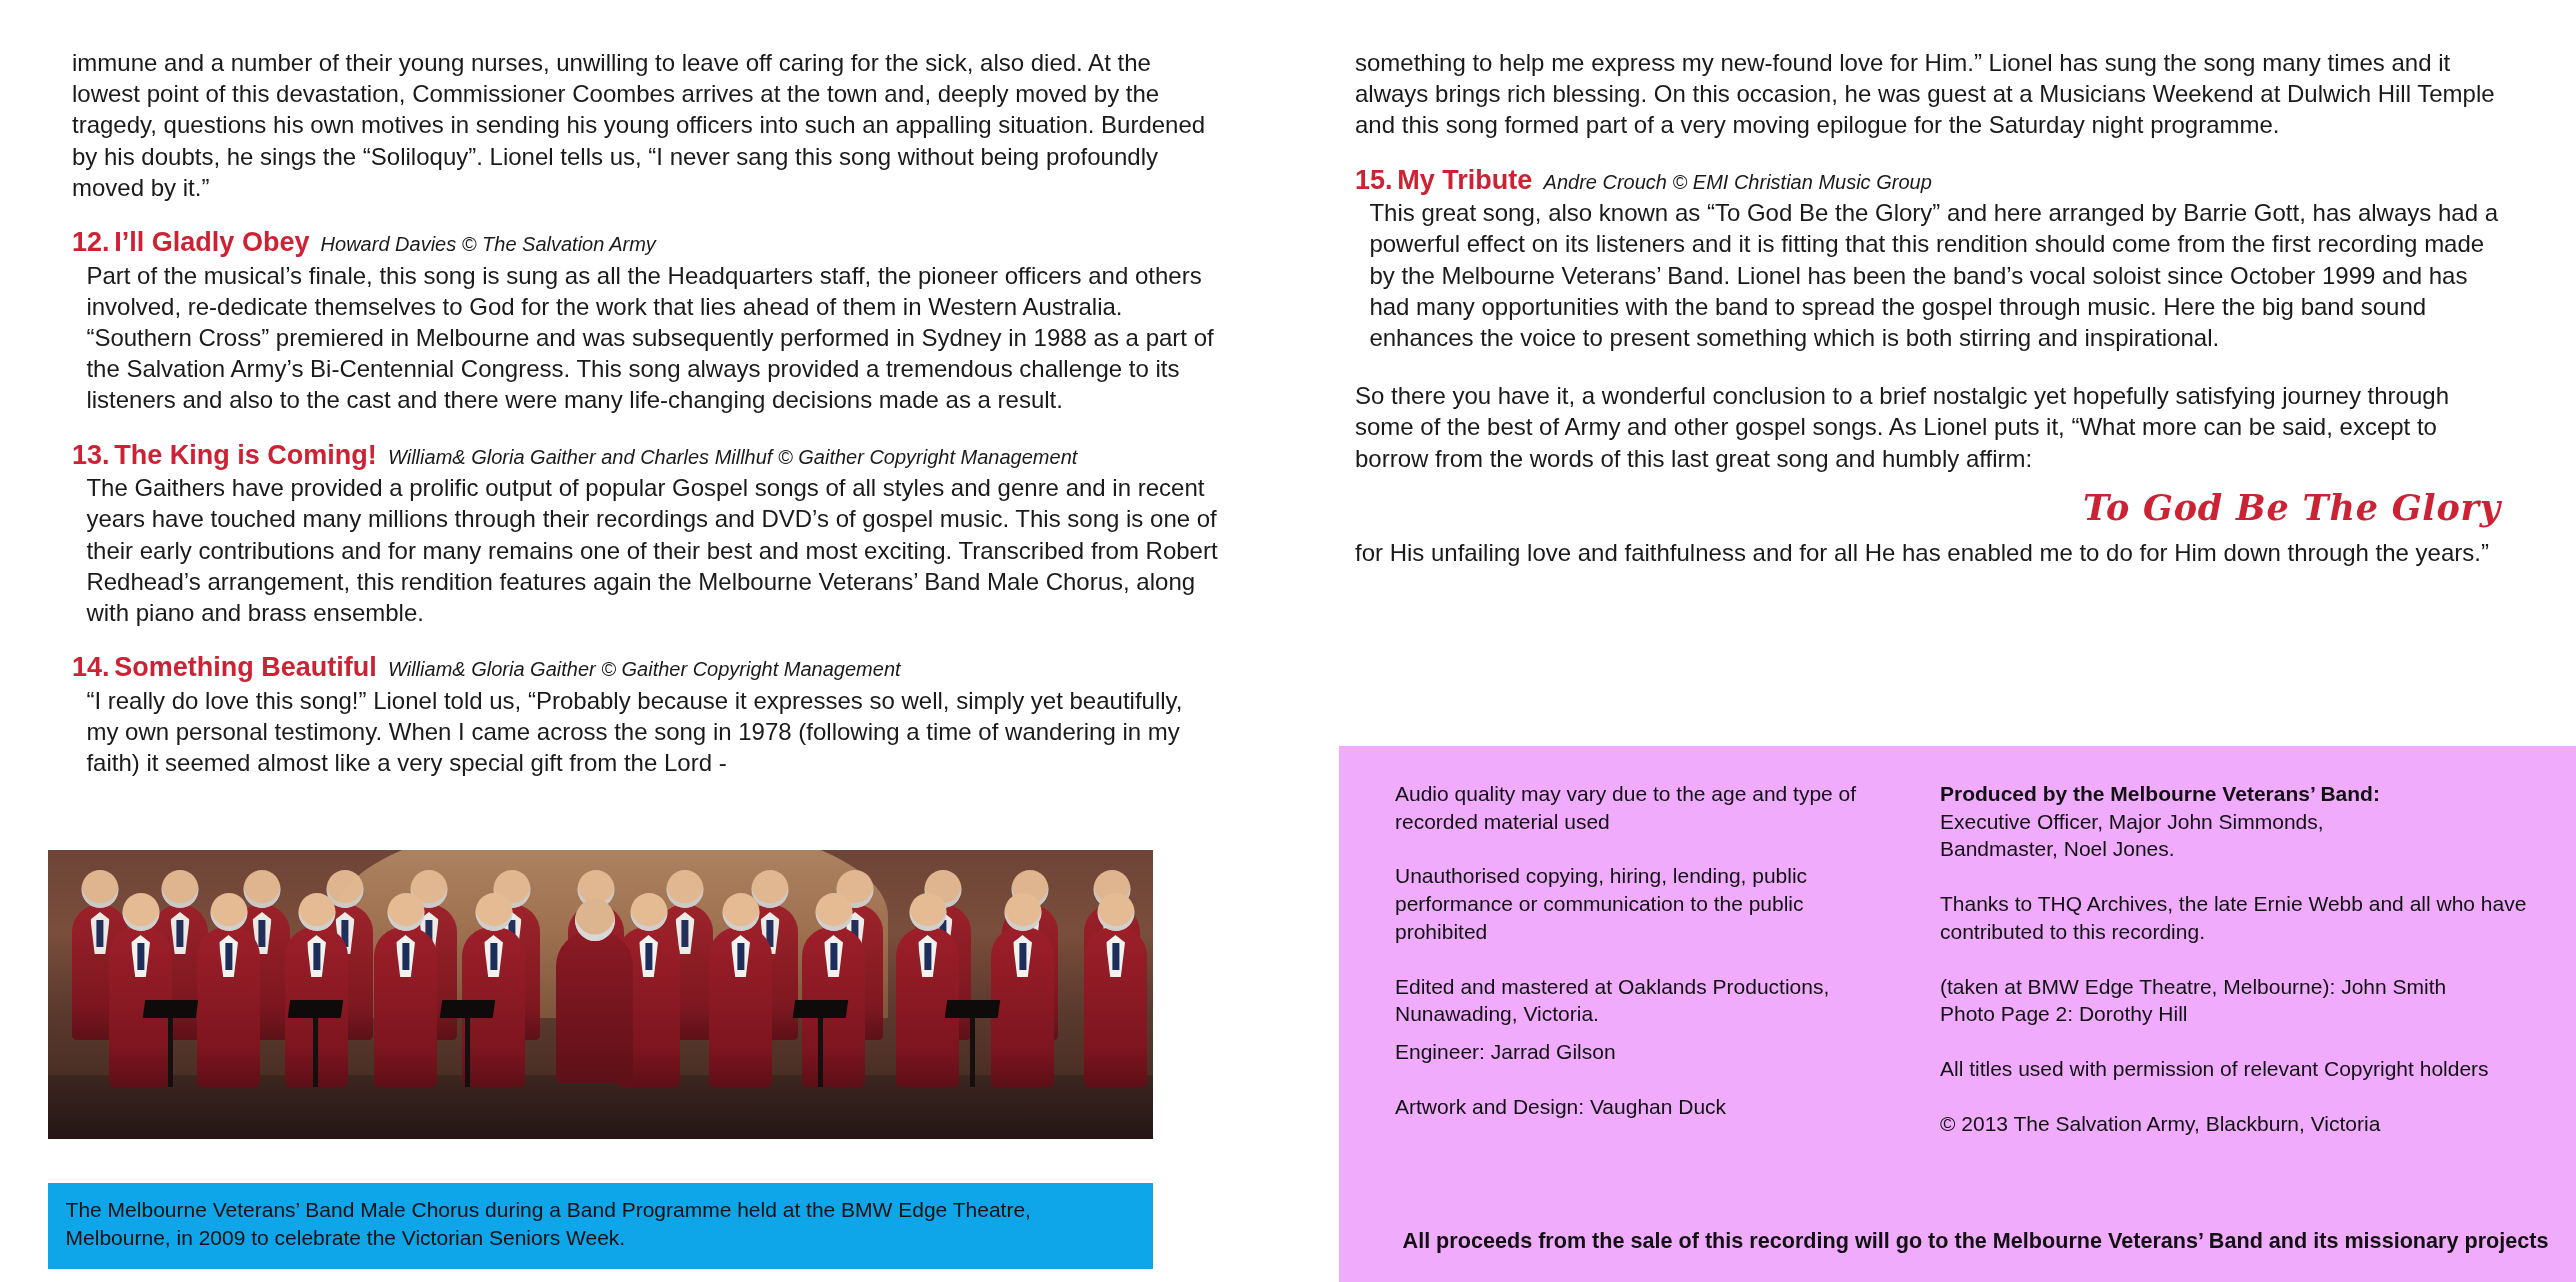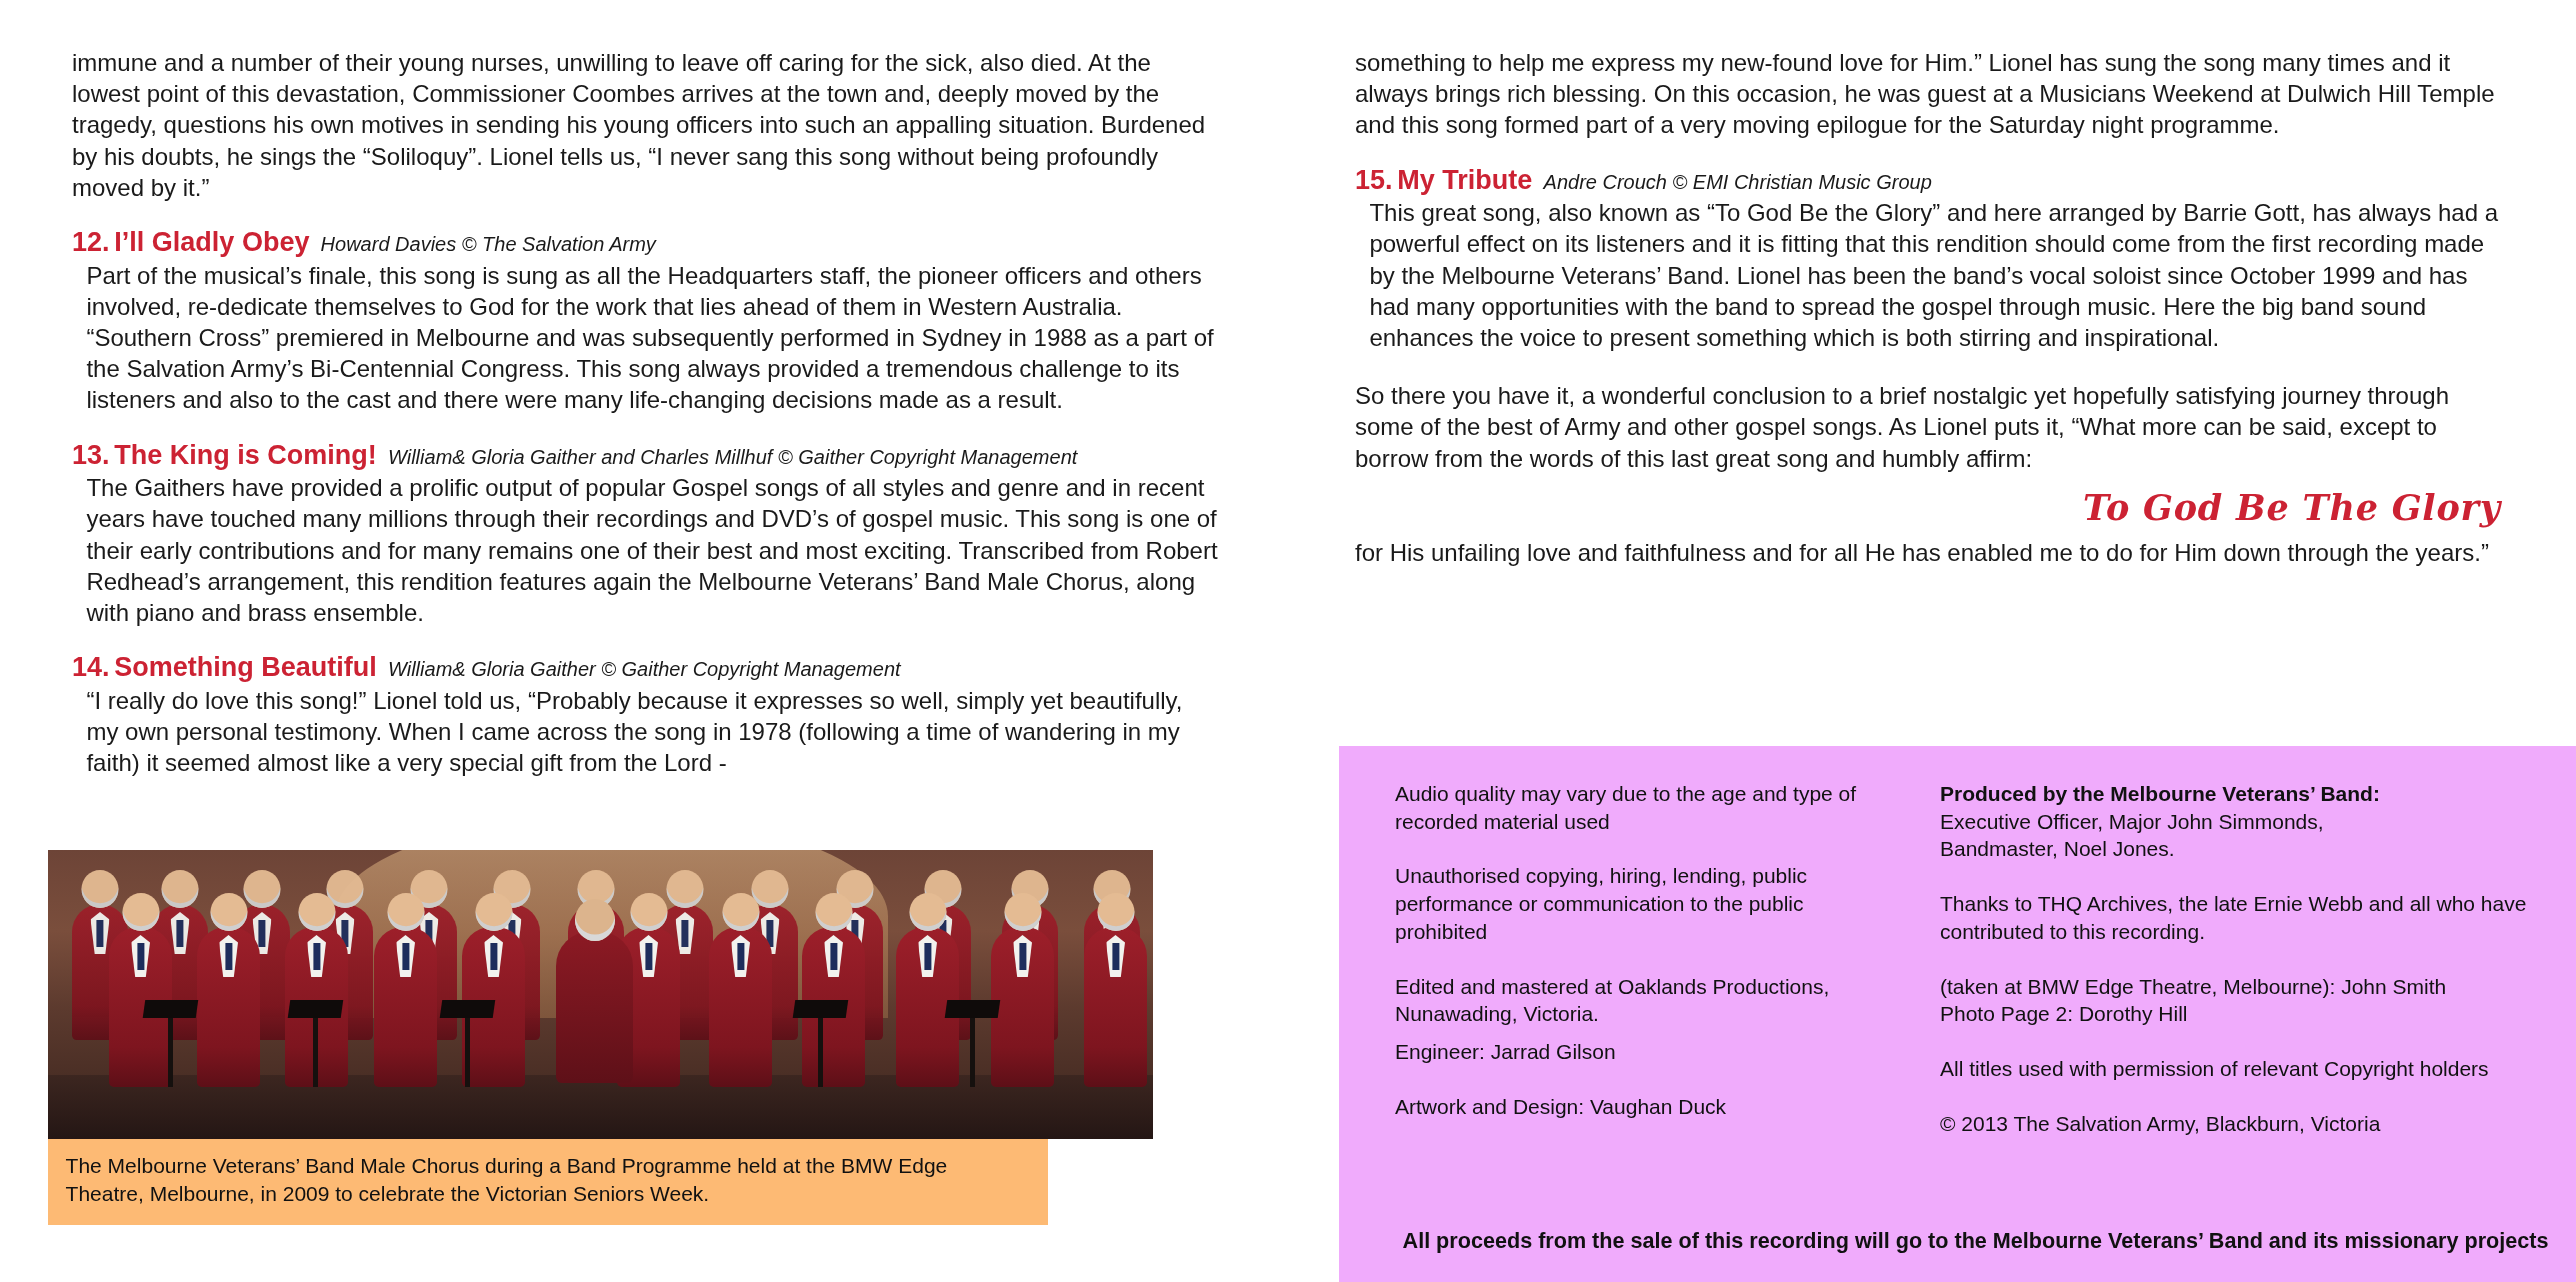--- a/index.html
+++ b/index.html
@@ -167,24 +167,25 @@
   }
   .photo .conductor .head {
     position: absolute; top: -32px; left: 50%;
     transform: translateX(-50%);
     width: 40px; height: 42px; border-radius: 50%;
     background: #dcb48d;
     box-shadow: 0 -6.4px 0 0 #d8d8d8 inset;
   }
 
   .caption-bar {
-    width: 1000px;
-    background: #fdba74;
+    width: 1105px;
+    background: #0ea5e9;
     padding: 13px 17.6px 16px 17.6px;
     box-sizing: border-box;
+    margin-top: 44px;
   }
   .caption-text {
     font-size: 21px;
     line-height: 1.35;
     color: #111;
   }
 
   
   .script-line {
     text-align: right;

